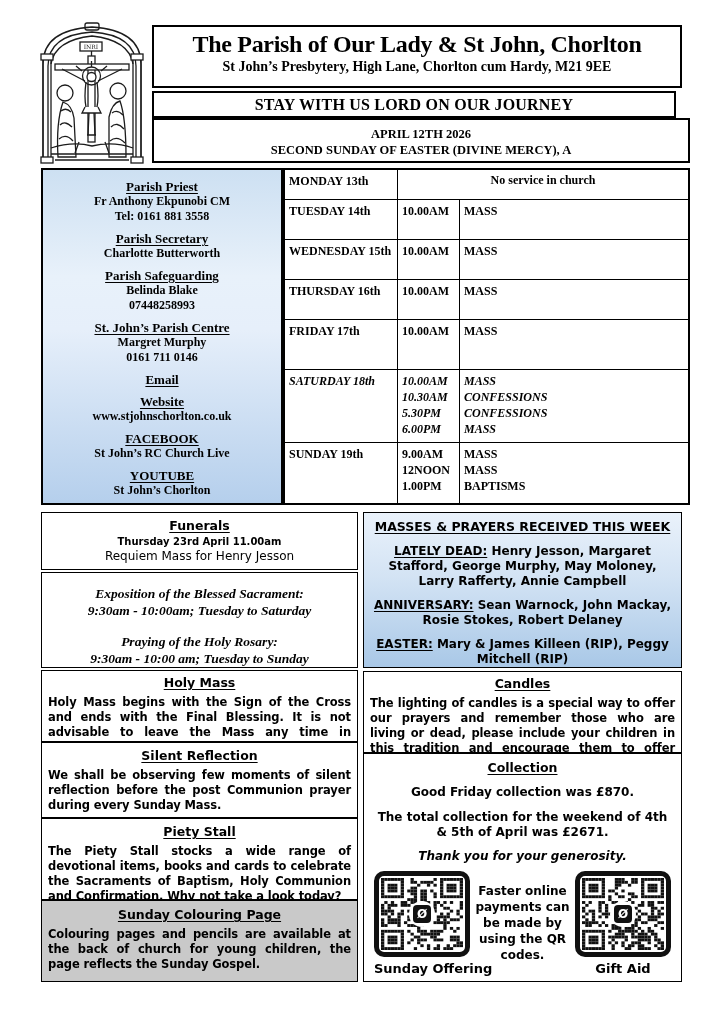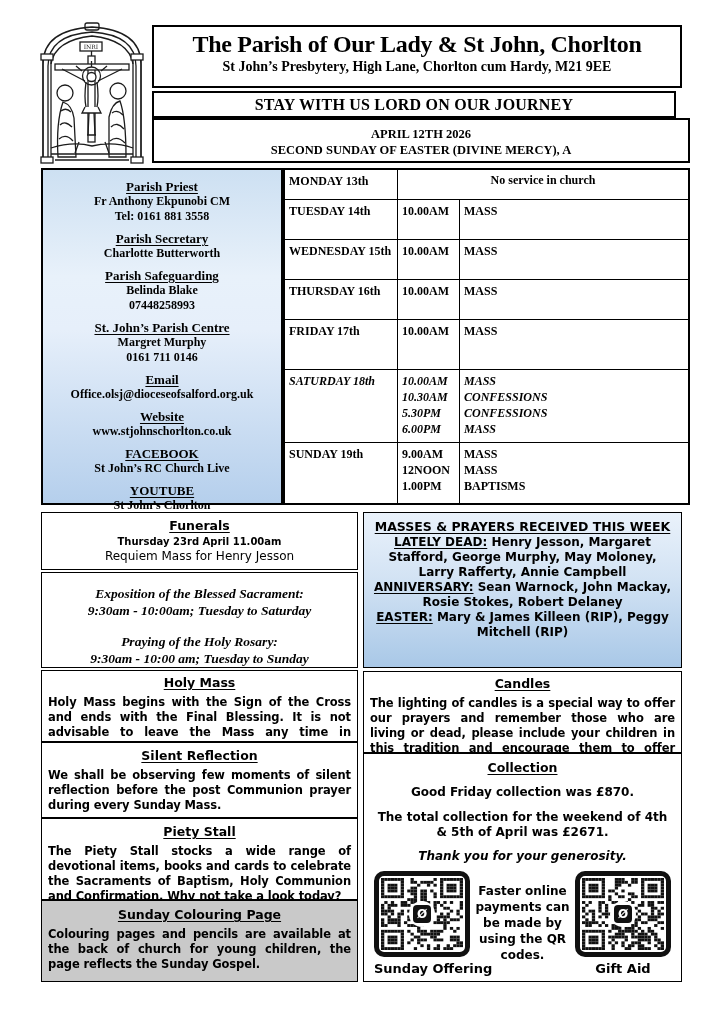--- a/index.html
+++ b/index.html
@@ -65,21 +65,21 @@
   .piety-box { left:41px; top:818px; width:317px; height:82px; padding-top:5px; }
   .colouring-box { left:41px; top:900px; width:317px; height:82px; padding-top:6px; background:#c9c9c9; }
 
   .masses-box {
     left:363px; top:512px; width:319px; height:156px;
     border:1.5px solid #000;
     background:linear-gradient(180deg,#eaf2fb 0%,#d3e3f4 42%,#a9c8e7 100%);
     text-align:center; padding-top:6px;
   }
   .m-head { font-size:12.5px; font-weight:700; text-decoration:underline; text-underline-offset:2px; line-height:16px; }
-  .m-group { font-size:12px; font-weight:700; line-height:15px; padding:0 6px; }
+  .m-group { margin-top:9px; font-size:12px; font-weight:700; line-height:15px; padding:0 6px; }
   .m-label { text-decoration:underline; text-underline-offset:2px; }
 
   .candles-box { left:363px; top:671px; width:319px; height:82px; padding-top:4px; }
   .collection-box { left:363px; top:753px; width:319px; height:229px; text-align:center; padding-top:6px; }
   .col-line1 { font-size:12px; font-weight:700; margin-top:9px; line-height:15px; }
   .col-line2 { font-size:12px; font-weight:700; margin-top:10px; line-height:15px; padding:0 10px; }
   .col-thanks { font-size:12px; font-weight:700; font-style:italic; margin-top:9px; line-height:15px; }
 
   .qr-row { display:flex; justify-content:space-between; align-items:flex-start; padding:0 10px; margin-top:7px; }
   .qr-block { width:96px; }
@@ -167,21 +167,20 @@
     <div class="c-line">Belinda Blake</div>
     <div class="c-line">07448258993</div>
   </div>
   <div class="c-sec">
     <div class="c-head">St. John’s Parish Centre</div>
     <div class="c-line">Margret Murphy</div>
     <div class="c-line">0161 711 0146</div>
   </div>
   <div class="c-sec">
     <div class="c-head">Email</div>
-    <div class="c-line">Office.olsj@dioceseofsalford.org.uk</div>
   </div>
   <div class="c-sec">
     <div class="c-head">Website</div>
     <div class="c-line">www.stjohnschorlton.co.uk</div>
   </div>
   <div class="c-sec">
     <div class="c-head">FACEBOOK</div>
     <div class="c-line">St John’s RC Church Live</div>
   </div>
   <div class="c-sec">

